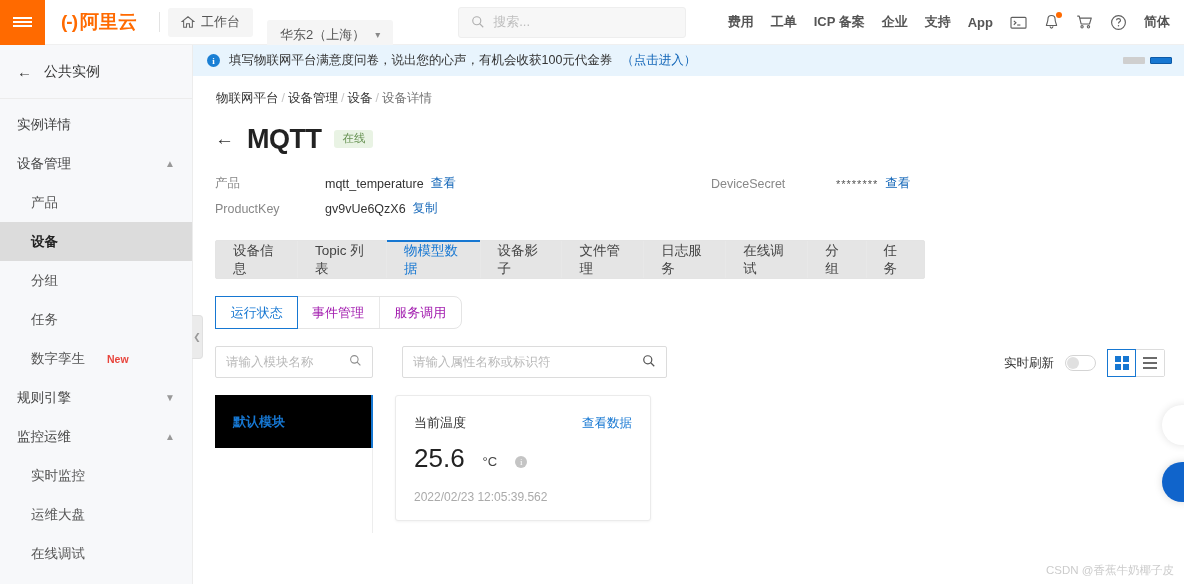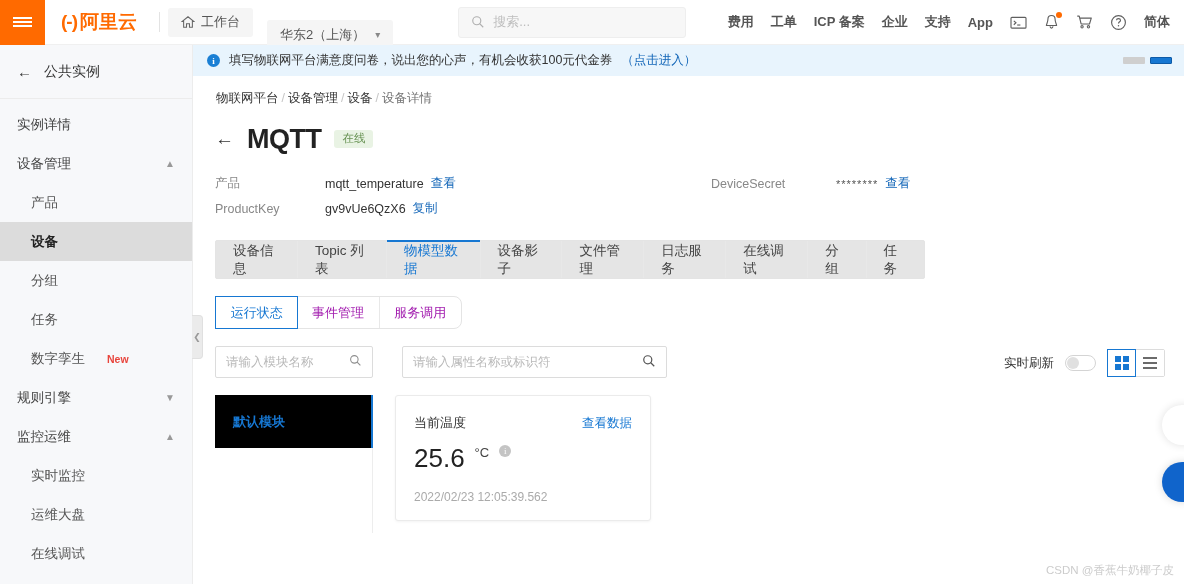--- a/index.html
+++ b/index.html
@@ -235,21 +235,21 @@
   .cards { padding-left: 22px; }
   .card {
     width: 256px; background: #fff;
     border: 1px solid #ebebeb; border-radius: 3px;
     box-shadow: 0 1px 3px rgba(0,0,0,.05);
     padding: 18px 18px 16px 18px;
   }
   .card-head { display: flex; align-items: center; }
   .card-title { font-size: 13px; color: #333; }
   .card-link { margin-left: auto; font-size: 12.5px; color: #1677d2; cursor: pointer; }
-  .card-value-row { display: flex; gap: 10px; margin-top: 13px; }
+  .card-value-row { display: flex; align-items: flex-end; gap: 18px; margin-top: 13px; }
   .card-value { font-size: 26px; color: #222; line-height: 1; }
   .card-unit { font-size: 13px; color: #444; margin-bottom: 2px; }
   .info-sm {
     width: 12px; height: 12px; border-radius: 50%;
     background: #c4c4c4; color: #fff; font-size: 9px;
     display: flex; align-items: center; justify-content: center;
     margin-bottom: 3px; cursor: pointer; font-family: "Liberation Serif", serif;
   }
   .card-time { margin-top: 19px; font-size: 12px; color: #aaa; }
 

